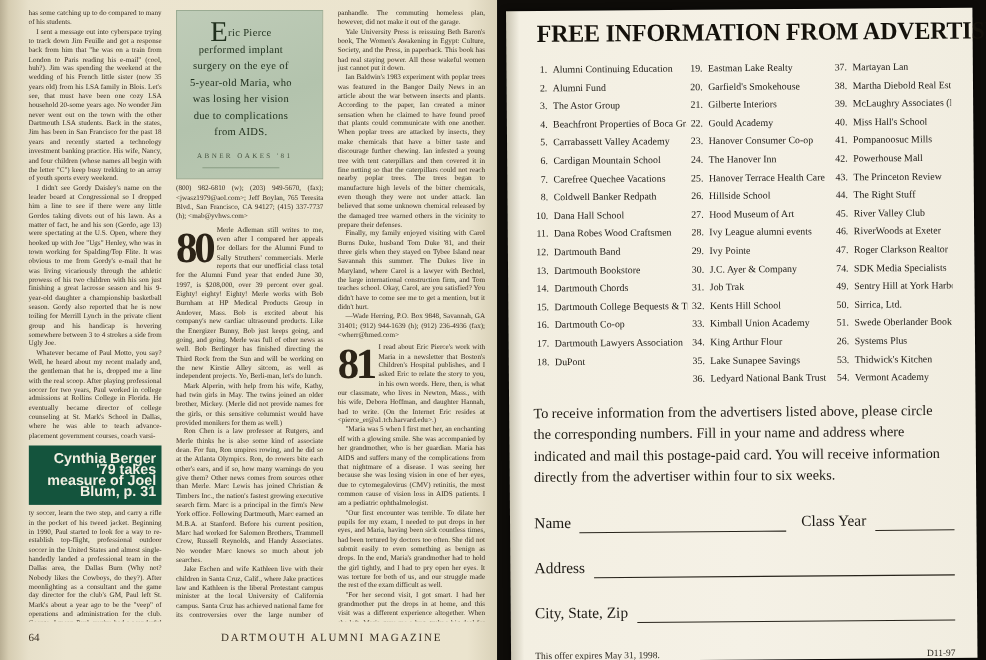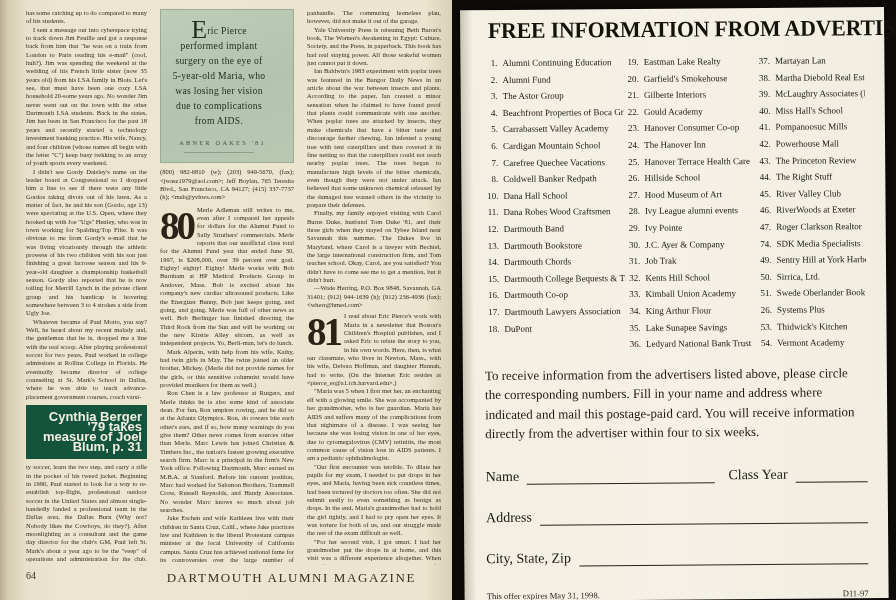--- a/index.html
+++ b/index.html
@@ -34,21 +34,21 @@
 
   .contact { margin-bottom:4px; }
   .contact p { text-indent:0; }
 
   .dropcap { float:left; font-size:39px; line-height:37px; letter-spacing:-3px;
     padding:1px 4px 0 0; color:#2b2317; font-weight:bold; }
 
   .page-footer { position:absolute; left:26px; right:36px; bottom:14px;
     display:flex; justify-content:space-between; align-items:flex-start; color:#3a3023; }
   .folio { font-size:10px; }
-  .mag-title { font-size:13px; letter-spacing:1.6px; margin-right:0; }
+  .mag-title { font-size:10px; letter-spacing:1.6px; margin-right:14px; }
 
   
   .right-page { position:absolute; left:452px; top:0; width:444px; height:600px; background:#0e0c09; }
   .card { position:absolute; left:8px; top:9px; width:424px; height:591px;
     background:linear-gradient(90deg,#c9c4b2 0,#f3efe2 12px,#f5f1e6 50%,#f1ede0 100%);
     transform:rotate(-0.45deg); transform-origin:40% 0; padding:8px 20px 0 22px;
     color:#1c1914; box-shadow:0 0 6px rgba(0,0,0,.6); }
   .card-title { font-size:22.5px; font-weight:bold; text-align:center; white-space:nowrap;
     transform:scaleX(.97); letter-spacing:-.2px; color:#15120c; }
   .adv-cols { display:flex; margin-top:11px; }

